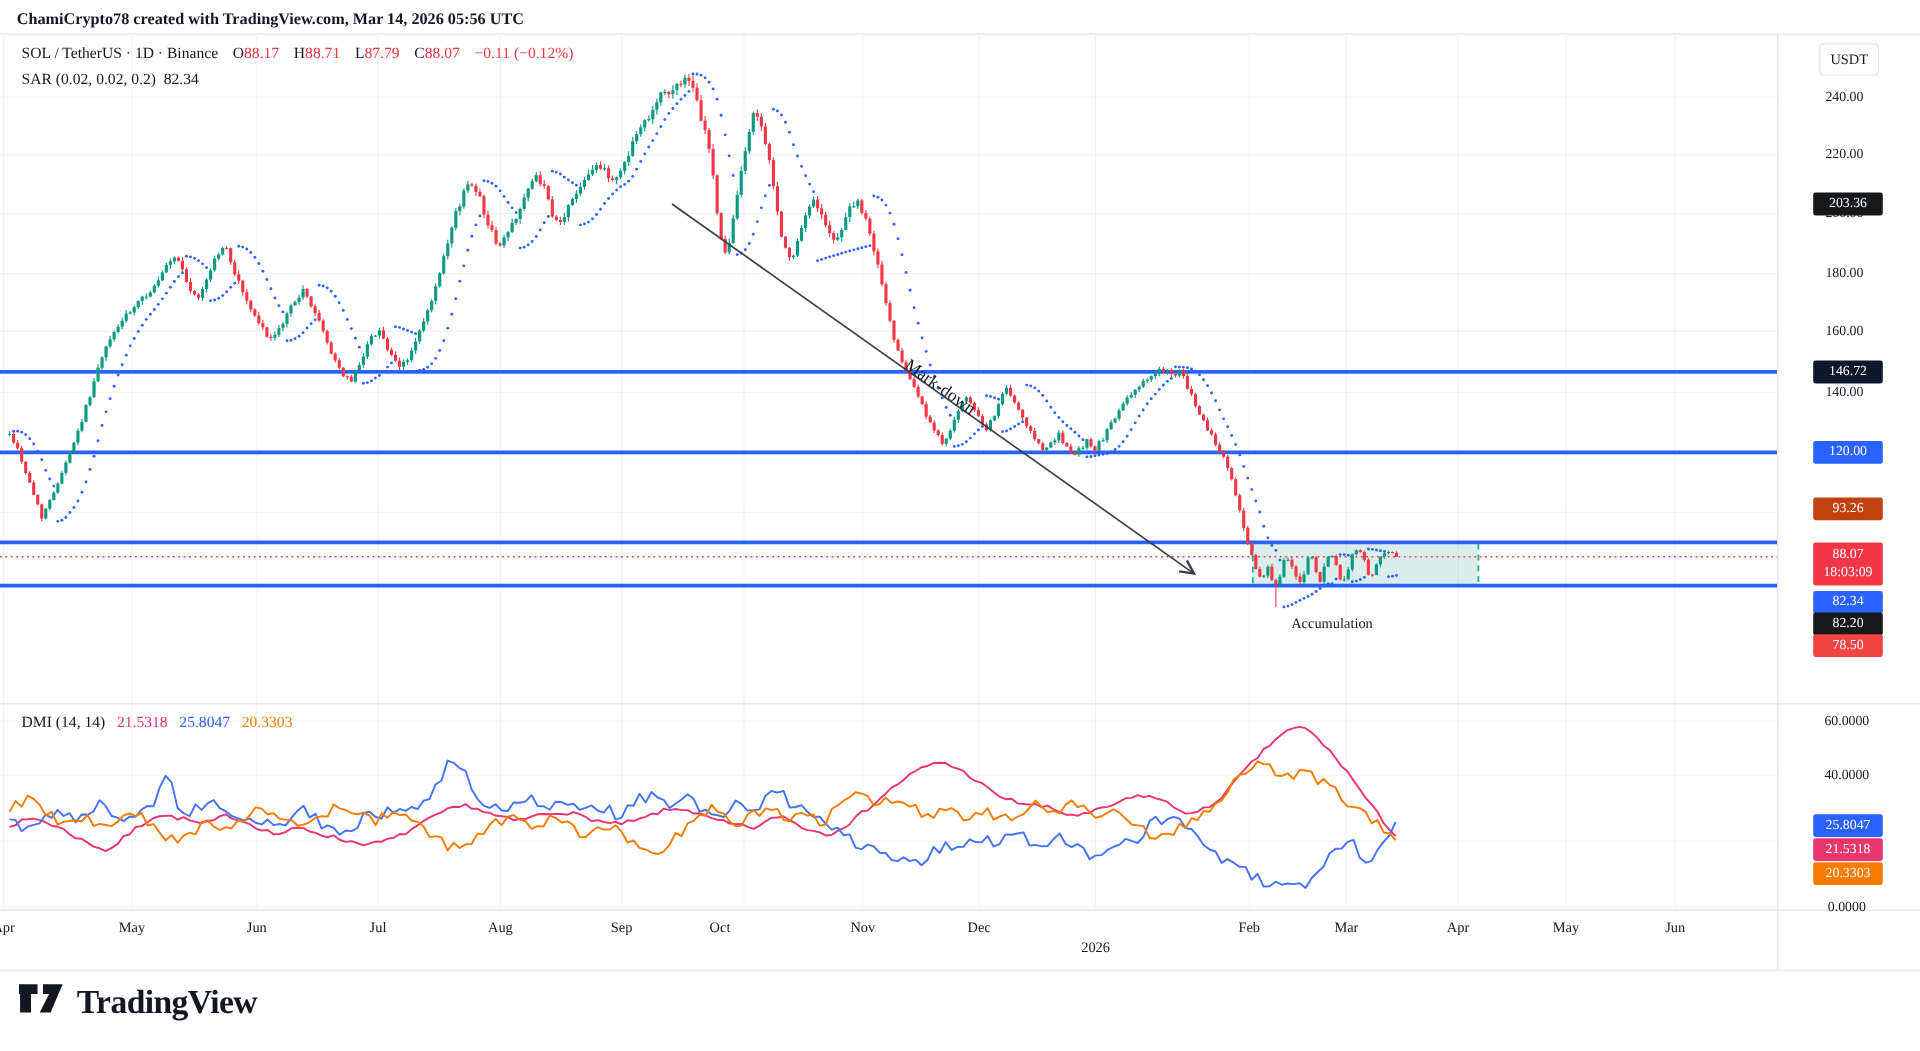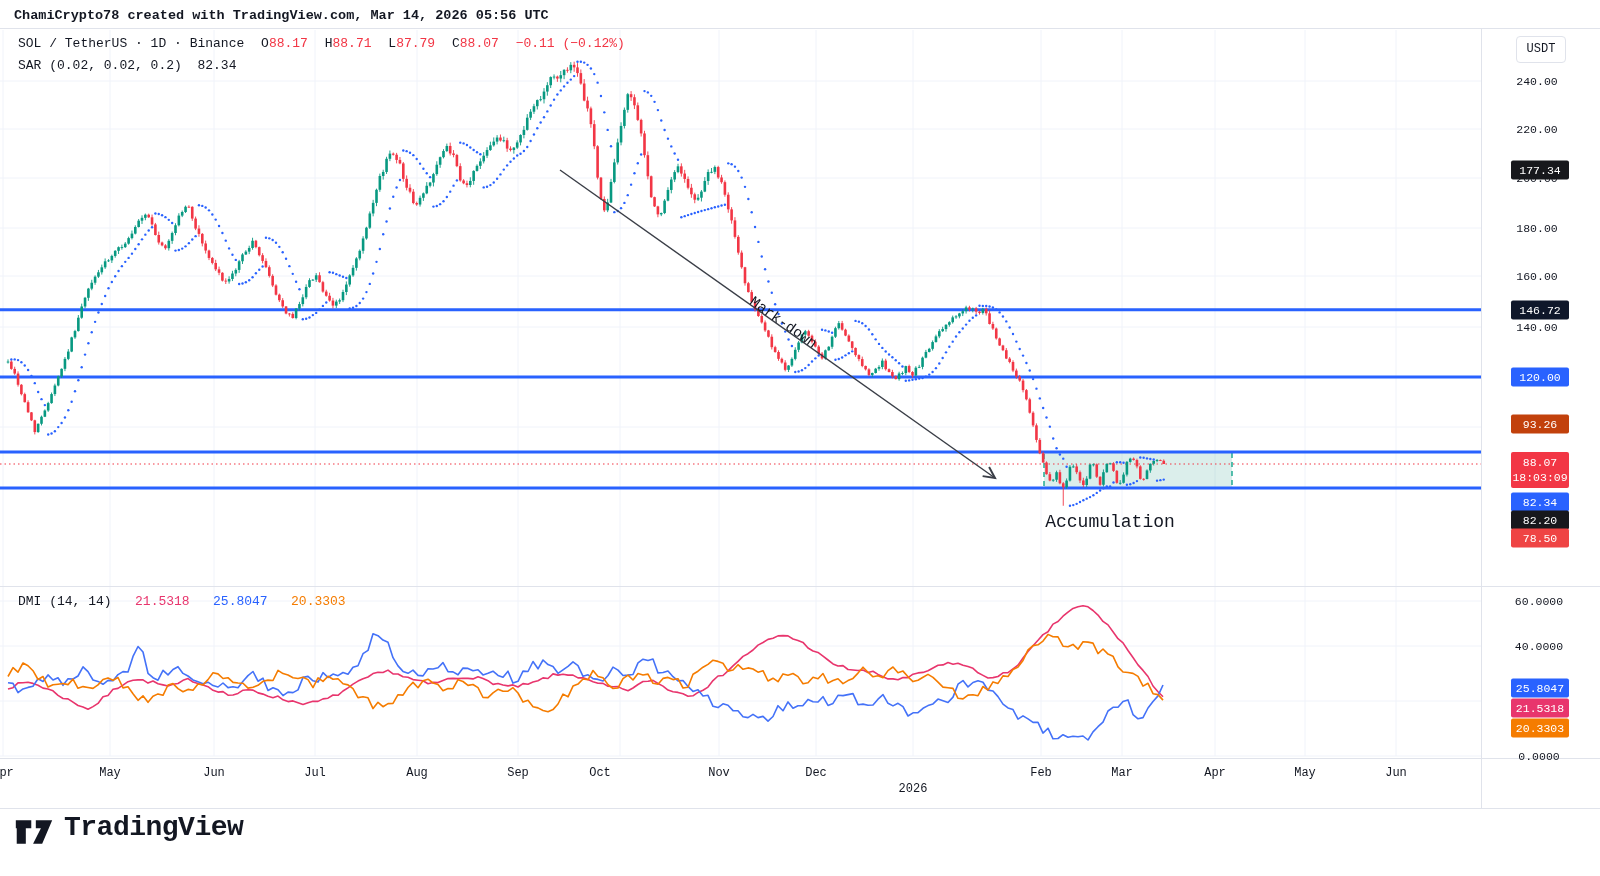--- a/index.html
+++ b/index.html
@@ -1,17 +1,17 @@
 <!DOCTYPE html>
 <html><head>
 <meta charset="utf-8">
 <style>
   html,body{margin:0;padding:0;background:#fff;}
   .root{position:relative;width:1600px;height:876px;background:#fff;overflow:hidden;
-        font-family:Liberation Mono, monospace;color:#131722;}
+        font-family:Liberation Serif, serif;color:#131722;}
   .attr{position:absolute;left:14px;top:8px;font-size:13.5px;font-weight:600;color:#131722;}
   .hline{position:absolute;left:0;height:1px;background:#e0e3eb;}
   .vline{position:absolute;top:28px;width:1px;background:#e0e3eb;}
   svg.overlay{position:absolute;left:0;top:0;}
   .legend{position:absolute;left:18px;top:36px;font-size:13px;white-space:nowrap;}
   .legend .t{color:#131722;}
   .legend .red{color:#f23645;}
   .legend .gap{display:inline-block;width:9px;}
   .legend2{position:absolute;left:18px;top:58px;font-size:13px;white-space:nowrap;}
   .dmi-legend{position:absolute;left:18px;top:594px;font-size:13px;white-space:nowrap;}
@@ -19,22 +19,22 @@
   .dmi-legend .blue{color:#2962ff;}
   .dmi-legend .orange{color:#f57c00;}
   .usdt-btn{position:absolute;left:1516px;top:36px;width:48px;height:25px;border:1px solid #e0e3eb;
         border-radius:4px;font-size:12px;line-height:25px;text-align:center;color:#131722;background:#fff;}
   .tick{position:absolute;left:1506px;width:62px;text-align:center;font-size:11.5px;color:#131722;transform:translateY(-50%);}
   .badge{position:absolute;left:1511px;width:58px;text-align:center;font-size:11.5px;color:#fff;
         border-radius:2px;padding:3px 0;transform:translateY(-50%);line-height:13px;}
   .badge.two{line-height:15px;}
   .dtick{position:absolute;left:1506px;width:66px;text-align:center;font-size:11.5px;color:#131722;transform:translateY(-50%);}
   .month{position:absolute;top:766px;transform:translateX(-50%);font-size:12px;color:#131722;}
-  .acc-label{position:absolute;left:1110px;top:512px;transform:translateX(-50%);font-size:18px;color:#131722;}
-  .footer-brand{position:absolute;left:14px;top:812px;display:flex;align-items:flex-start;}
+  .acc-label{position:absolute;left:1110px;top:512px;transform:translateX(-50%);font-size:12px;color:#131722;}
+  .footer-brand{position:absolute;left:14px;top:812px;display:flex;align-items:flex-end;}
   .footer-brand .word{font-size:28px;font-weight:bold;color:#131722;margin-left:10px;letter-spacing:-0.5px;}
 </style>
 </head>
 <body>
 
 <div class="root">
 
   <div class="attr">ChamiCrypto78 created with TradingView.com, Mar 14, 2026 05:56 UTC</div>
 
   <svg id="chart-svg" class="overlay" width="1600" height="876" viewBox="0 0 1600 876">
@@ -1157,21 +1157,21 @@
 
   <div id="right-axis">
     <div class="usdt-btn">USDT</div>
   <div class="tick" style="top: 81px;">240.00</div>
       <div class="tick" style="top: 129px;">220.00</div>
       <div class="tick" style="top: 178px;">200.00</div>
       <div class="tick" style="top: 228px;">180.00</div>
       <div class="tick" style="top: 276px;">160.00</div>
       <div class="tick" style="top: 327px;">140.00</div>
       <div class="tick" style="top: 427px;">100.00</div>
-      <div class="badge" style="top: 170px; background: rgb(23, 24, 28);">177.34</div>
+      <div class="badge" style="top: 170px; background: rgb(23, 24, 28);">203.36</div>
       <div class="badge" style="top: 310px; background: #0f172a;">146.72</div>
       <div class="badge" style="top: 377px; background: rgb(41, 98, 255);">120.00</div>
       <div class="badge" style="top: 424px; background: #c2410c;">93.26</div>
       <div class="badge two" style="top: 470px; background: rgb(242, 54, 69);">88.07<div>18:03:09</div></div>
       <div class="badge" style="top: 502px; background: rgb(41, 98, 255);">82.34</div>
       <div class="badge" style="top: 520px; background: rgb(23, 24, 28);">82.20</div>
       <div class="badge" style="top: 538px; background: #ef4444;">78.50</div>
       <div class="dtick" style="top: 601px;">60.0000</div>
       <div class="dtick" style="top: 646px;">40.0000</div>
       <div class="dtick" style="top: 756px;">0.0000</div>

